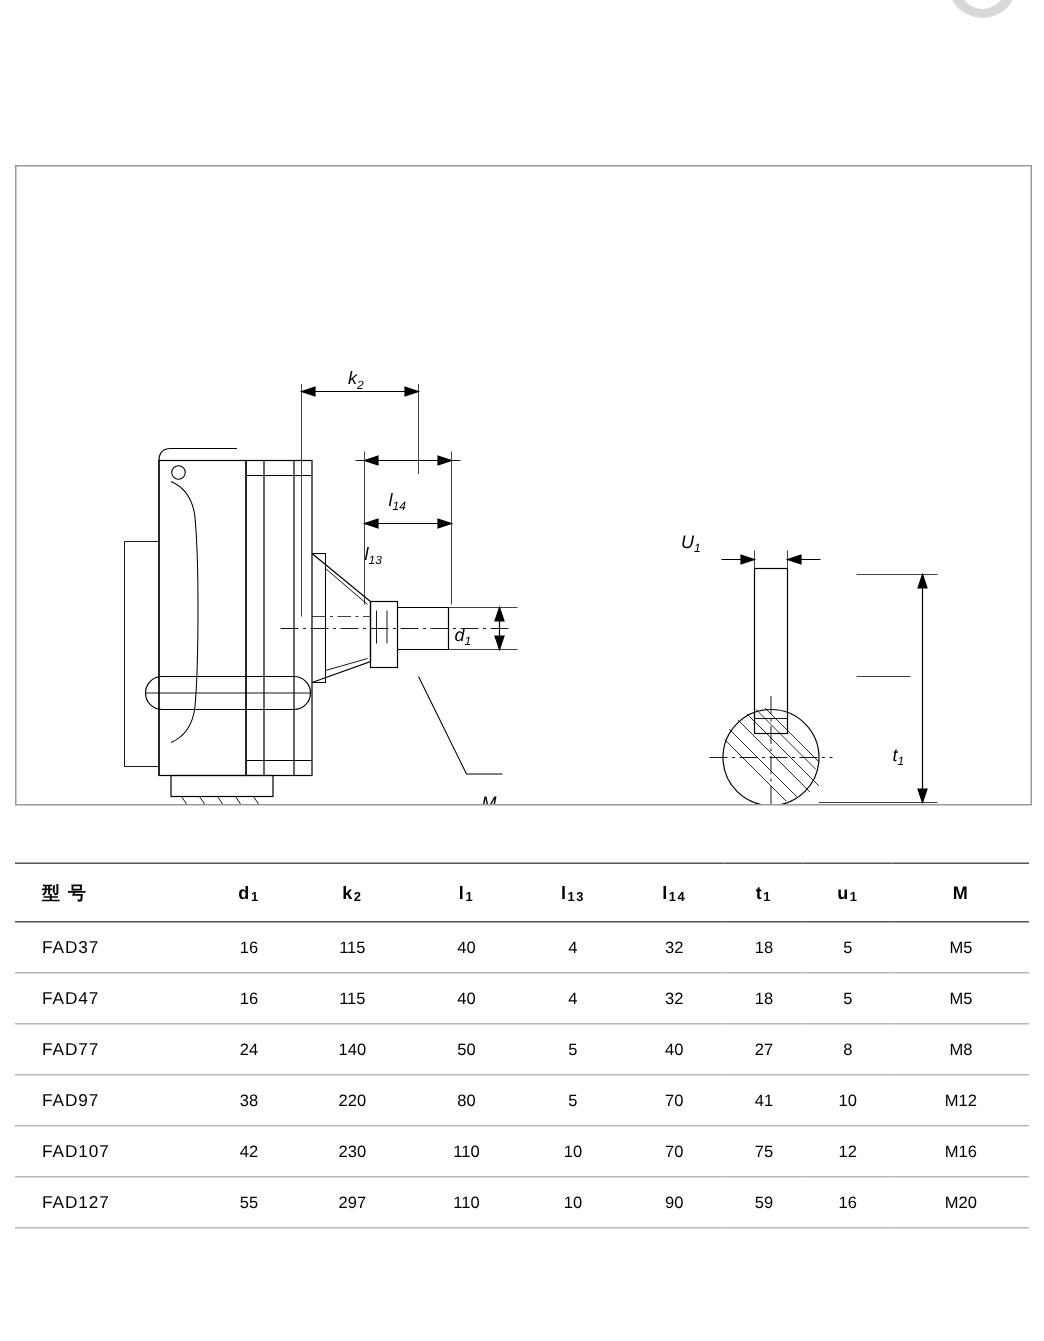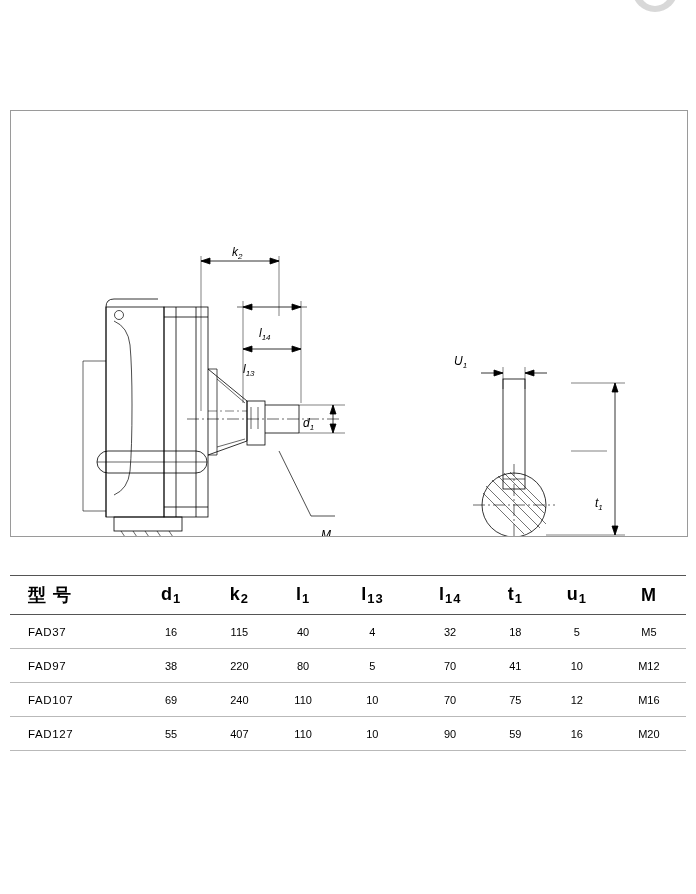--- a/index.html
+++ b/index.html
@@ -79,21 +79,21 @@
     border-top: 1px solid #b9b9b9;
     border-bottom: 1px solid #b9b9b9;
     height: 33px;
     text-align: center;
     font-weight: normal;
     padding: 0;
   }
   .spec-table thead th {
     border-top: 1.6px solid #555;
     border-bottom: 1.6px solid #555;
-    font-size: 18px;
+    font-size: 12px;
     font-weight: bold;
     letter-spacing: 1px;
     height: 38px;
   }
   .spec-table tbody td:first-child,
   .spec-table thead th:first-child {
     text-align: left;
     padding-left: 18px;
     width: 108px;
   }
@@ -247,45 +247,67 @@
         <td>16</td>
         <td>115</td>
         <td>40</td>
         <td>4</td>
         <td>32</td>
         <td>18</td>
         <td>5</td>
         <td>M5</td>
       </tr>
       <tr>
+        <td class="model">FAD47</td>
+        <td>16</td>
+        <td>115</td>
+        <td>40</td>
+        <td>4</td>
+        <td>32</td>
+        <td>18</td>
+        <td>5</td>
+        <td>M5</td>
+      </tr>
+      <tr>
+        <td class="model">FAD77</td>
+        <td>24</td>
+        <td>140</td>
+        <td>50</td>
+        <td>5</td>
+        <td>40</td>
+        <td>27</td>
+        <td>8</td>
+        <td>M8</td>
+      </tr>
+      <tr>
         <td class="model">FAD97</td>
         <td>38</td>
         <td>220</td>
         <td>80</td>
         <td>5</td>
         <td>70</td>
         <td>41</td>
         <td>10</td>
         <td>M12</td>
       </tr>
       <tr>
         <td class="model">FAD107</td>
-        <td>69</td>
-        <td>240</td>
+        <td>42</td>
+        <td>230</td>
         <td>110</td>
         <td>10</td>
         <td>70</td>
         <td>75</td>
         <td>12</td>
         <td>M16</td>
       </tr>
       <tr>
         <td class="model">FAD127</td>
         <td>55</td>
-        <td>407</td>
+        <td>297</td>
         <td>110</td>
         <td>10</td>
         <td>90</td>
         <td>59</td>
         <td>16</td>
         <td>M20</td>
       </tr>
     </tbody>
   </table>
 

